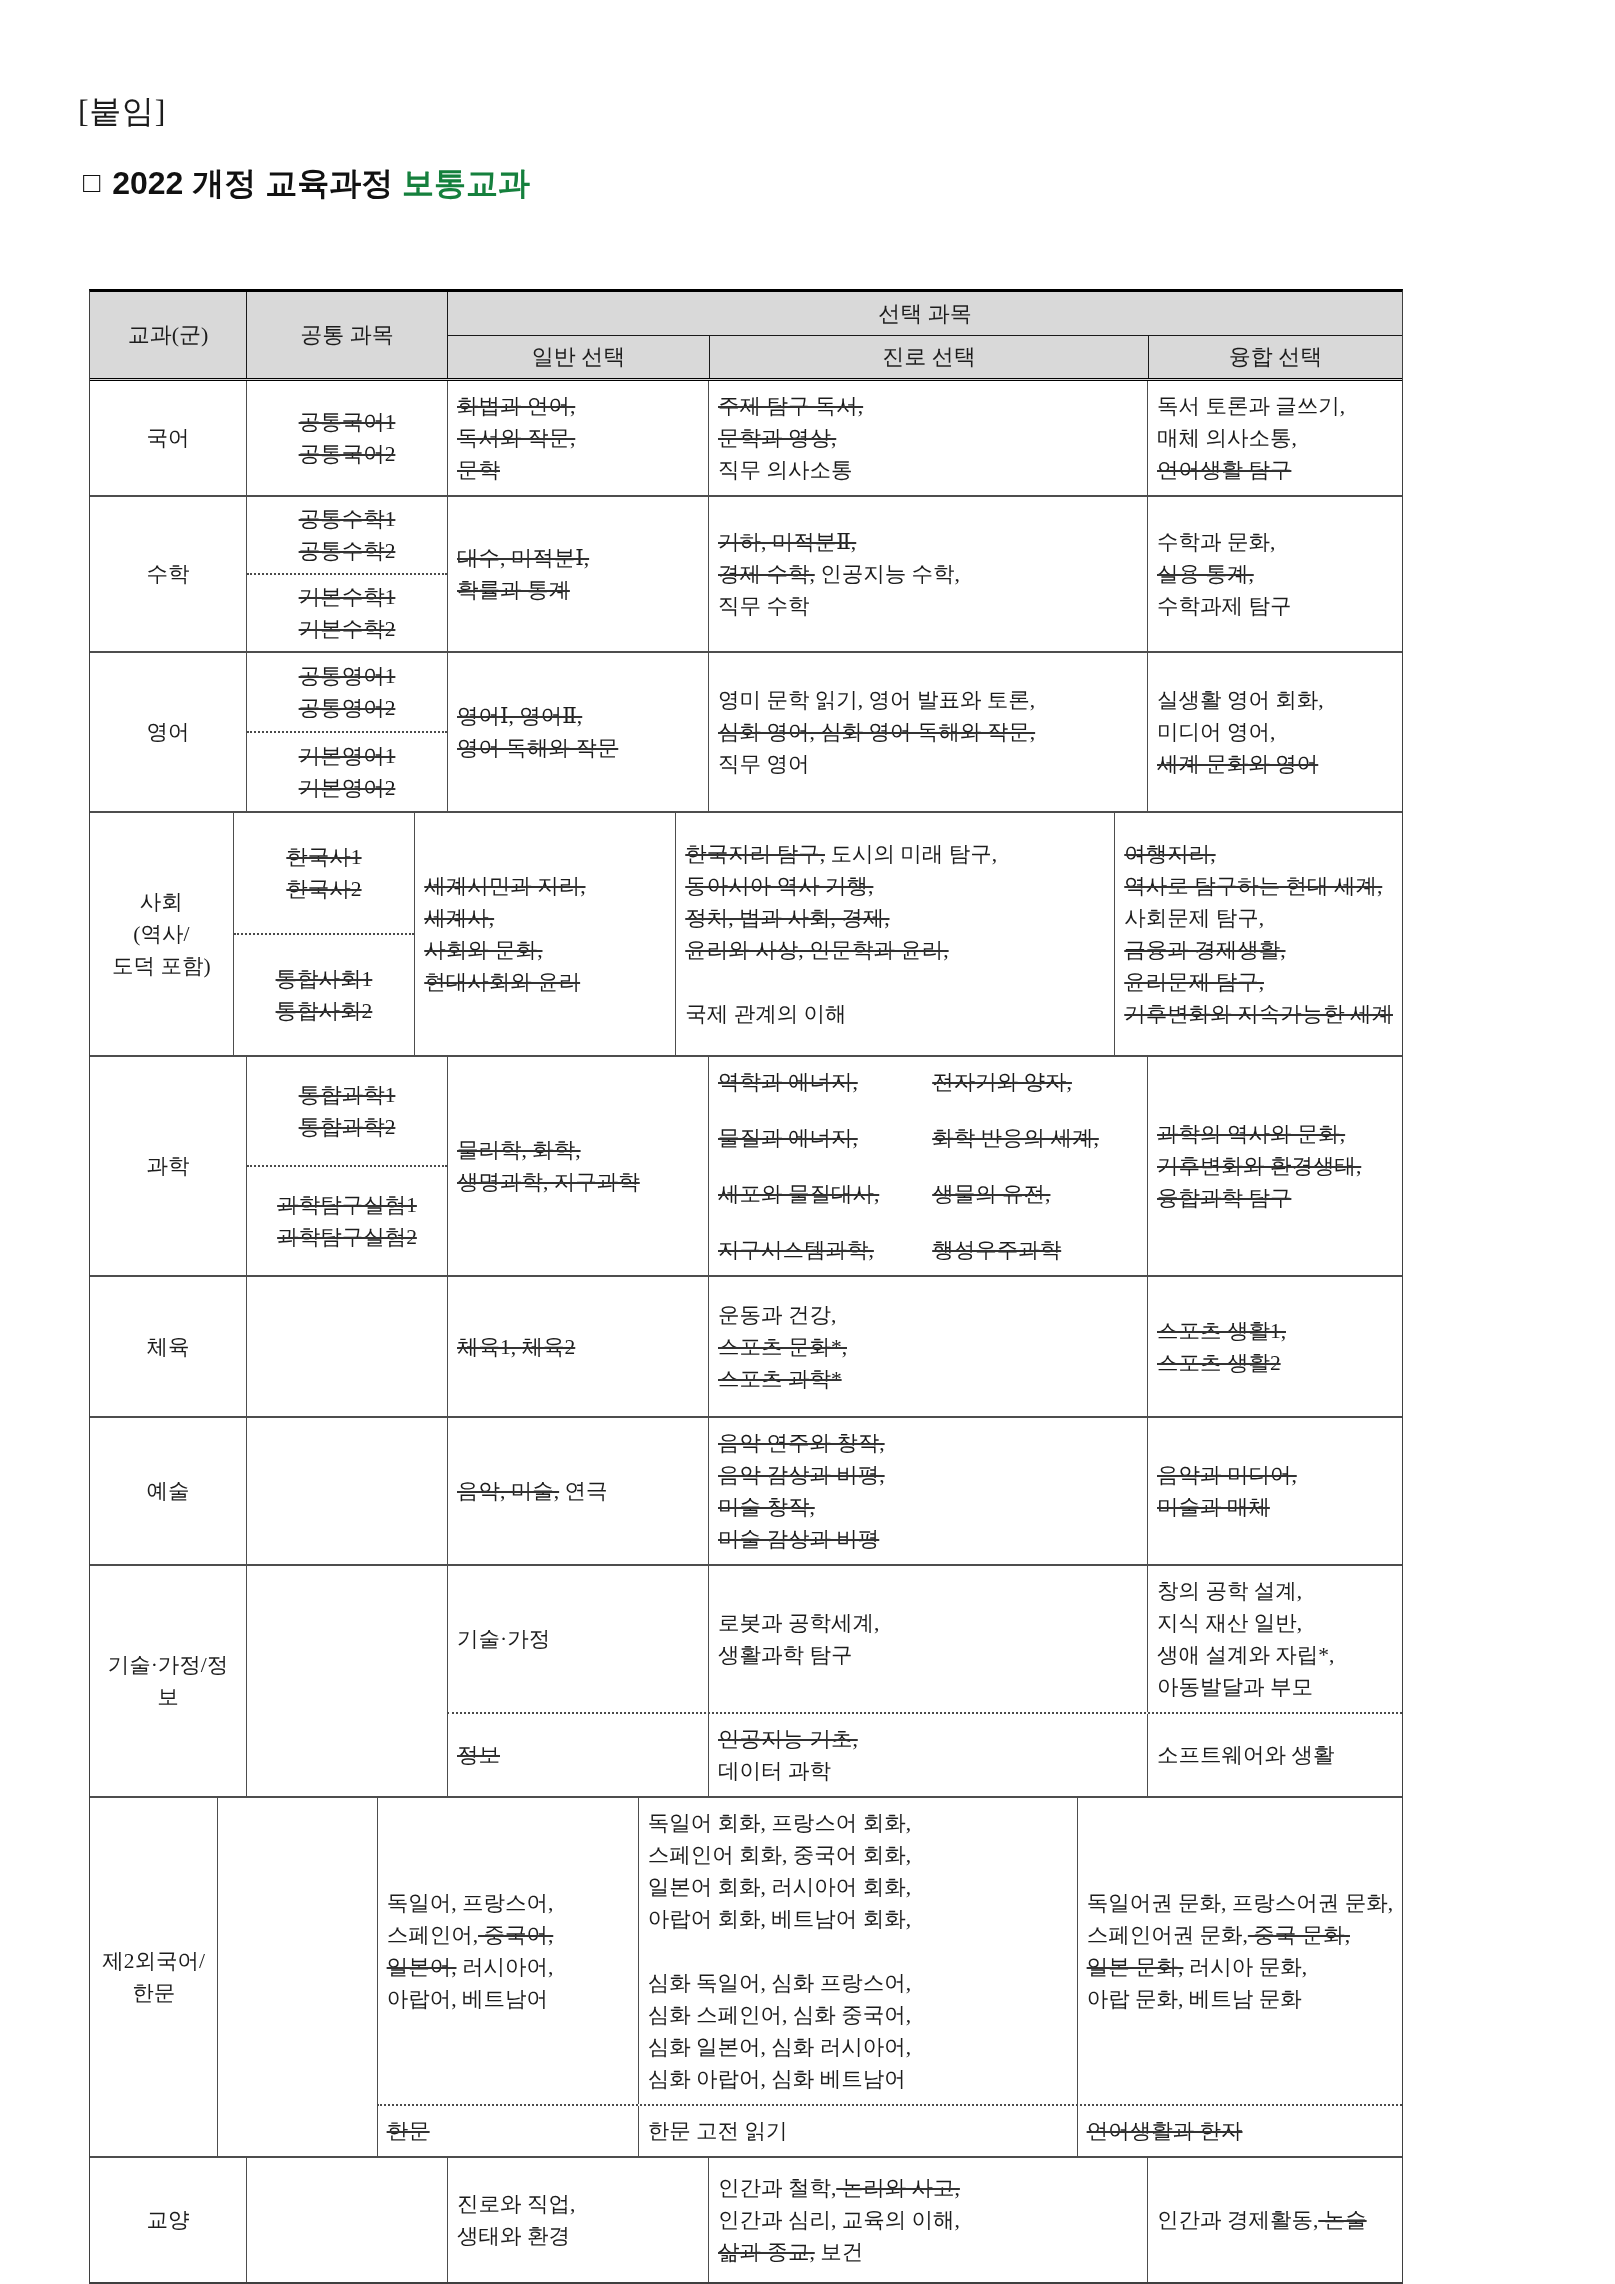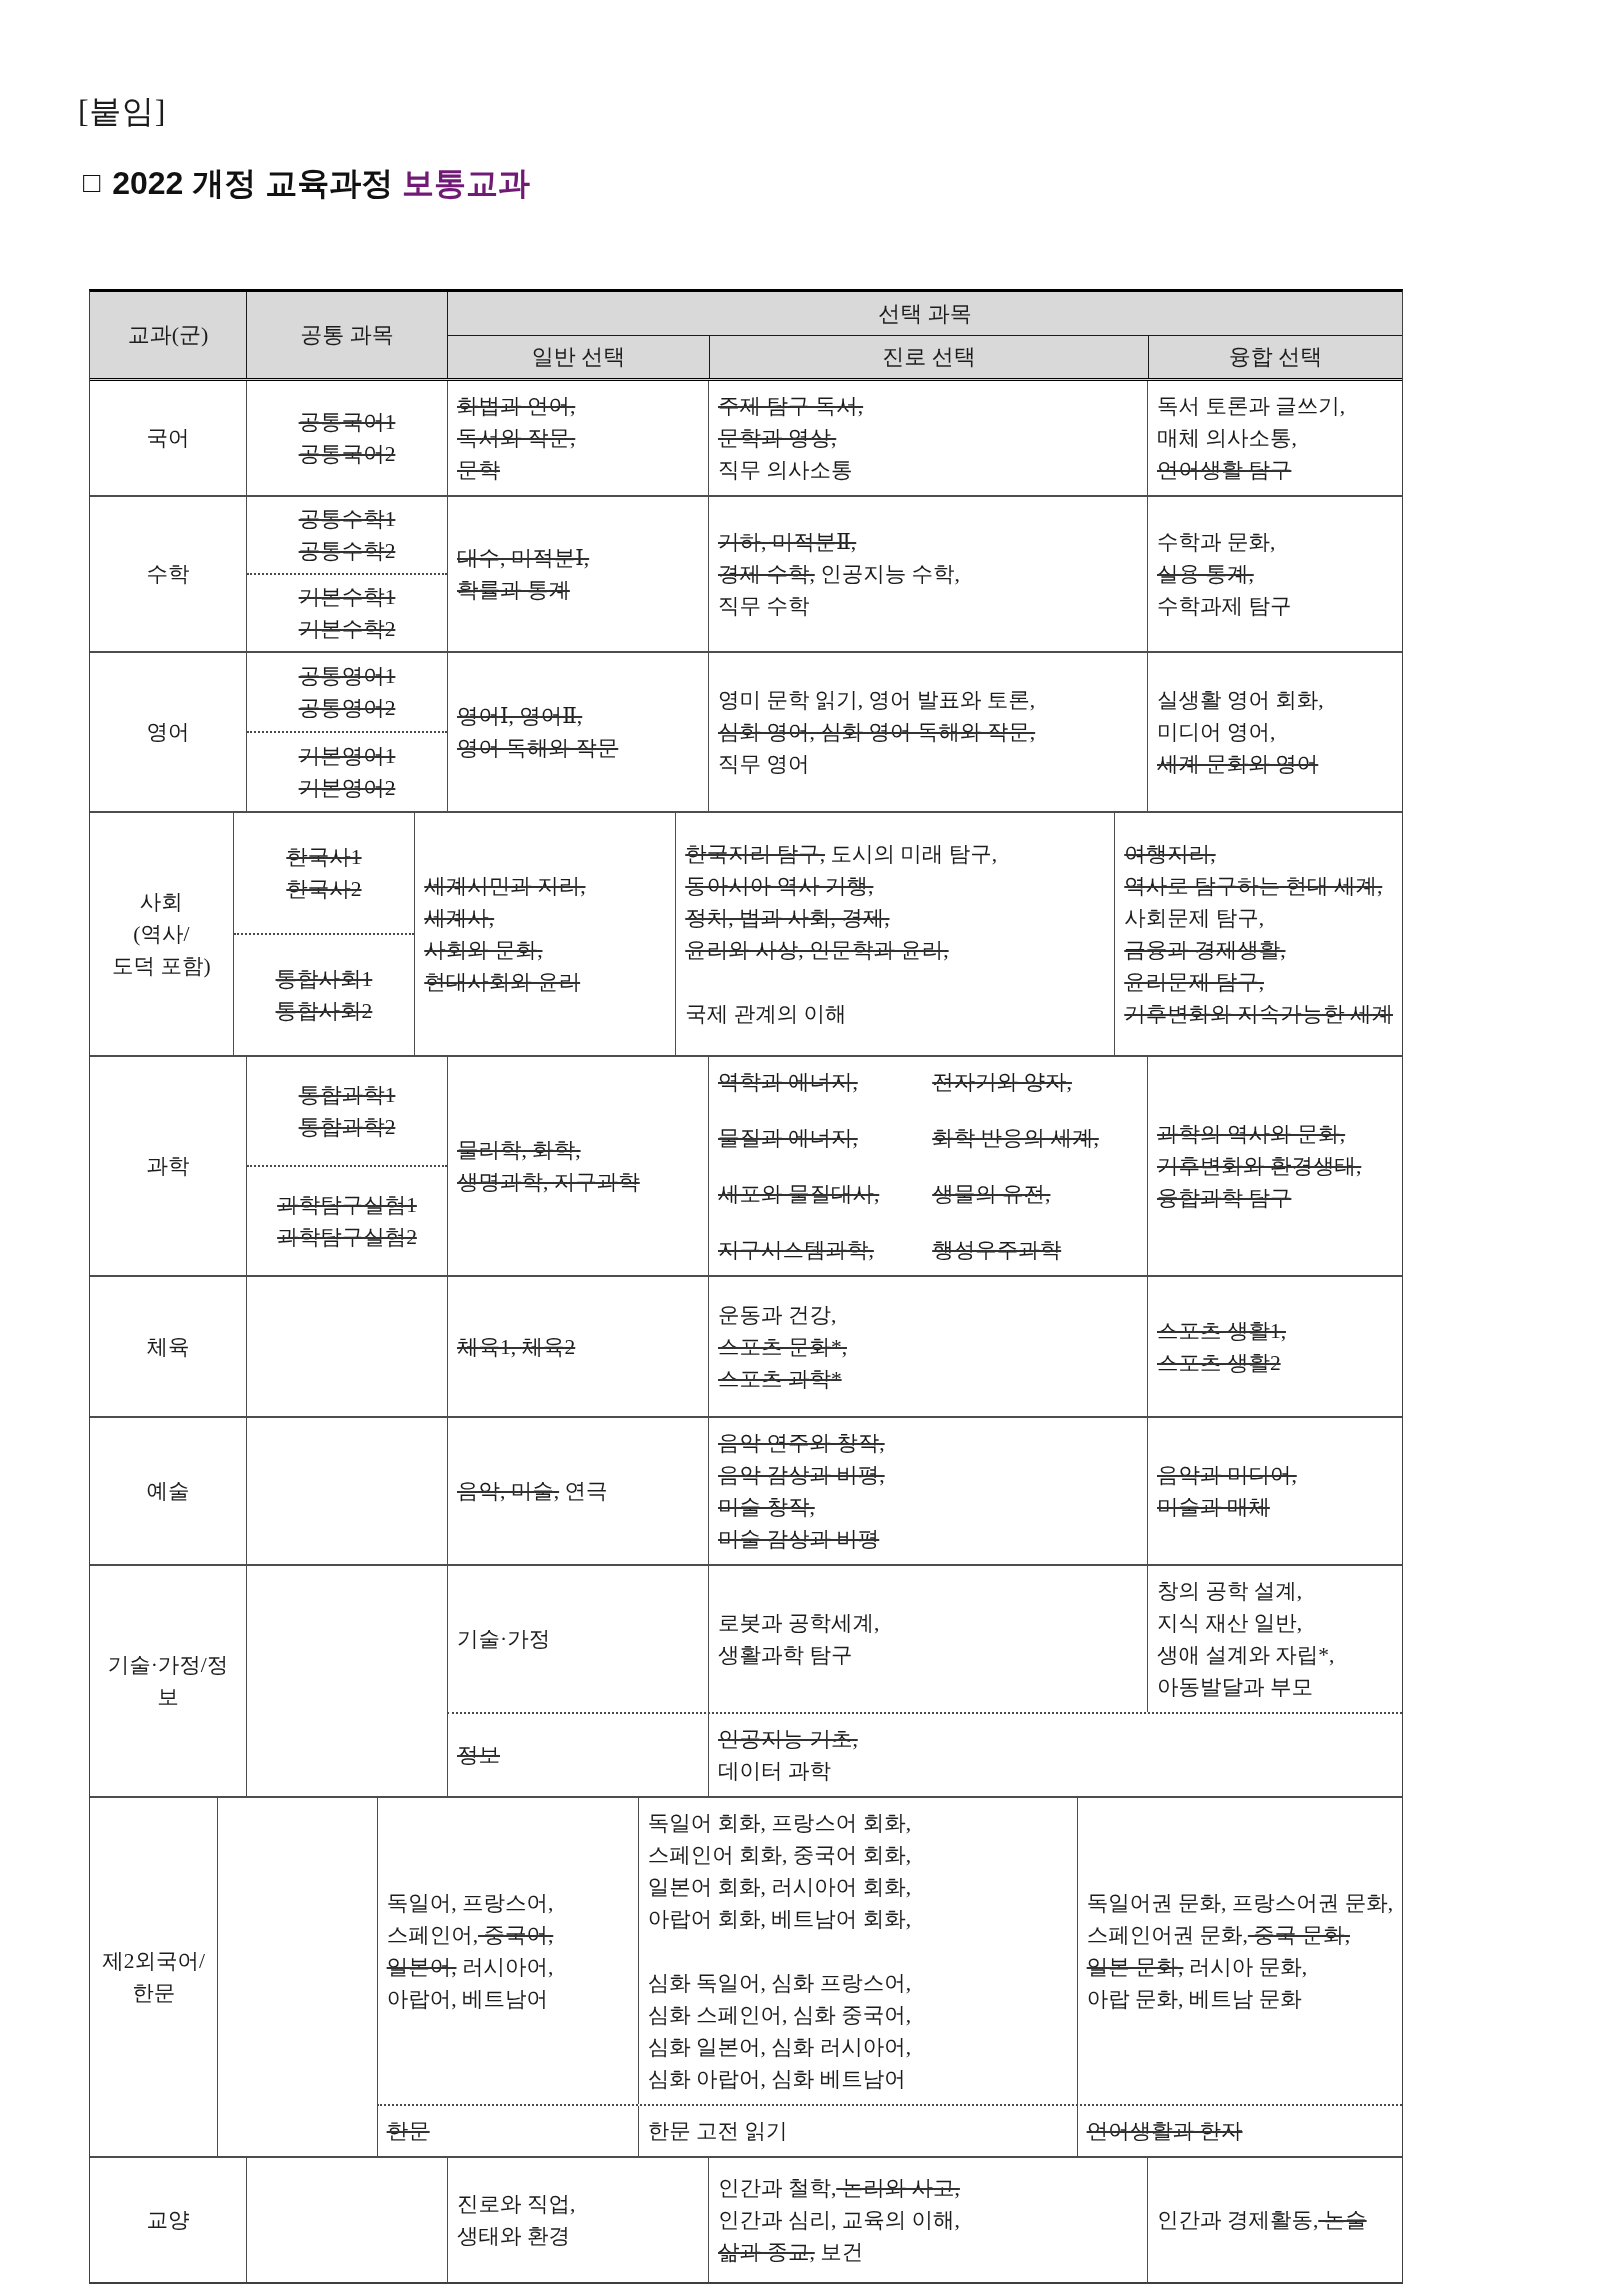--- a/index.html
+++ b/index.html
@@ -43,21 +43,21 @@
   .spread{row-gap:24px;}
   .seg{white-space:pre;}
   .st{text-decoration:line-through;text-decoration-thickness:2px;text-decoration-color:#333;}
 </style>
 </head>
 <body>
 
 <div class="page">
   <div class="attachment">[붙임]</div>
   <div class="doc-title">
-    <span class="bullet">□</span><span>2022 개정 교육과정 </span><span class="hl" style="color: #701a75;">보통교과</span>
+    <span class="bullet">□</span><span>2022 개정 교육과정 </span><span class="hl" style="color: #15803d;">보통교과</span>
   </div>
 
   <div class="tbl">
     <div class="thead">
       <div class="th th1">교과(군)</div>
       <div class="th th2">공통 과목</div>
       <div class="thsel">
         <div class="thsel-top">선택 과목</div>
         <div class="thsel-bot">
           <div class="th thg">일반 선택</div>
@@ -292,20 +292,23 @@
               </div>
             </div>
             <div class="subrow">
               <div class="cell c3">
                 <div class="ln"><span class="seg st">정보</span></div>
               </div>
               <div class="cell c4">
                 <div class="ln"><span class="seg st">인공지능 기초,</span></div>
                 <div class="ln"><span class="seg">데이터 과학</span></div>
               </div>
+              <div class="cell c5">
+                <div class="ln"><span class="seg">소프트웨어와 생활</span></div>
+              </div>
             </div>
           </div>
         </div>
         <div class="trow" style="min-height: 336px;">
           <div class="cell c1">제2외국어/
 한문</div>
           <div class="cell c2"></div>
           <div class="rest">
             <div class="subrow">
               <div class="cell c3">

